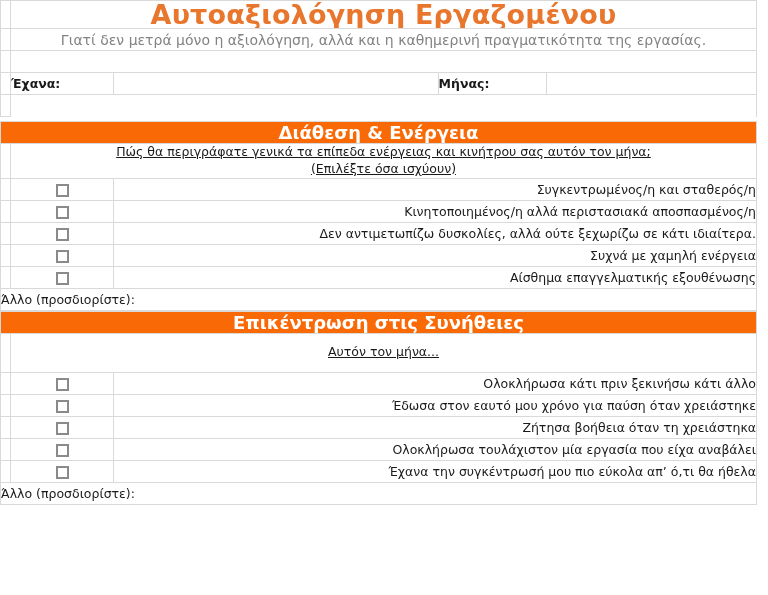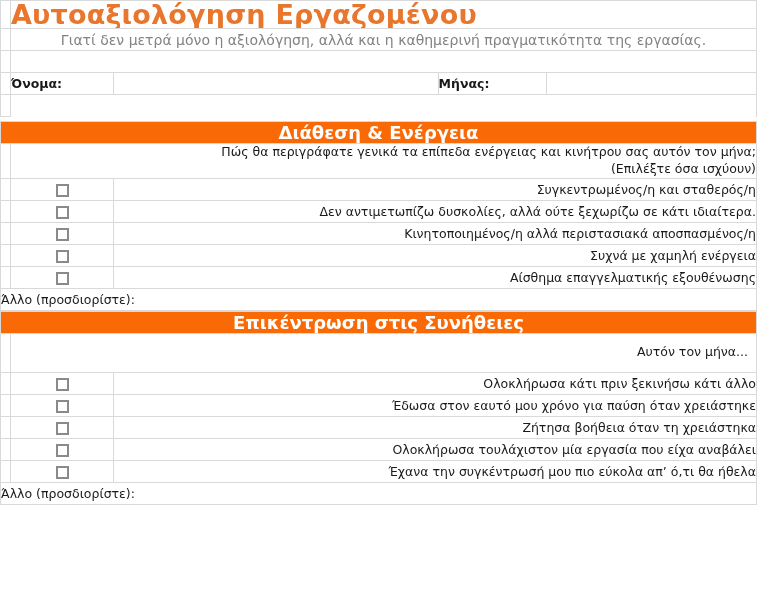--- a/index.html
+++ b/index.html
@@ -40,21 +40,21 @@
     white-space: nowrap;
   }
   td.edge {
     width: 10px;
     border-left: none;
     border-right: 1px solid #d9d9d9;
   }
   
   .title-cell {
     height: 44px;
-    text-align: left;
+    text-align: center;
     border-bottom: 1px solid #d9d9d9;
   }
   .title-text {
     font-size: 27px;
     font-weight: bold;
     color: #e8762c;
     letter-spacing: 0.2px;
     line-height: 1;
   }
   
@@ -92,27 +92,28 @@
     border-top: 1px solid #f96a06;
     border-bottom: 1px solid #f96a06;
   }
   .section-text {
     color: #ffffff;
     font-weight: bold;
     font-size: 18px;
   }
   
   .prompt-cell {
-    text-align: right;
+    text-align: center;
     color: #838383;
     font-size: 12.5px;
     padding: 2px 0 3px 0;
     height: auto;
     white-space: normal;
     line-height: 1.35;
+    text-decoration: underline;
   }
   .prompt-cell.one-line {
     height: 22px;
     padding: 8px;
   }
   
   .cb-cell {
     text-align: center;
   }
   .checkbox {
@@ -167,21 +168,21 @@
       <td class="subtitle-cell" colspan="4">
         <span class="subtitle-text">Γιατί δεν μετρά μόνο η αξιολόγηση, αλλά και η καθημερινή πραγματικότητα της εργασίας.</span>
       </td>
     </tr>
     <tr>
       <td class="edge"></td>
       <td class="spacer-cell" colspan="4"></td>
     </tr>
     <tr class="field-row">
       <td class="edge"></td>
-      <td class="field-label">Όνομα:</td>
+      <td class="field-label">Έχανα:</td>
       <td class="field-blank"></td>
       <td class="field-label">Μήνας:</td>
       <td class="field-blank"></td>
     </tr>
     <tr class="thin-row">
       <td class="edge"></td>
       <td colspan="4" style="border-bottom:none;"></td>
     </tr>
   </tbody>
     </table>
@@ -211,28 +212,28 @@
       <td class="cb-cell">
         <span class="checkbox"></span>
       </td>
       <td class="item-text">Συγκεντρωμένος/η και σταθερός/η</td>
     </tr>
     <tr>
       <td class="edge"></td>
       <td class="cb-cell">
         <span class="checkbox"></span>
       </td>
+      <td class="item-text">Κινητοποιημένος/η αλλά περιστασιακά αποσπασμένος/η</td>
+    </tr>
+    <tr>
+      <td class="edge"></td>
+      <td class="cb-cell">
+        <span class="checkbox"></span>
+      </td>
       <td class="item-text">Δεν αντιμετωπίζω δυσκολίες, αλλά ούτε ξεχωρίζω σε κάτι ιδιαίτερα.</td>
-    </tr>
-    <tr>
-      <td class="edge"></td>
-      <td class="cb-cell">
-        <span class="checkbox"></span>
-      </td>
-      <td class="item-text">Κινητοποιημένος/η αλλά περιστασιακά αποσπασμένος/η</td>
     </tr>
     <tr>
       <td class="edge"></td>
       <td class="cb-cell">
         <span class="checkbox"></span>
       </td>
       <td class="item-text">Συχνά με χαμηλή ενέργεια</td>
     </tr>
     <tr>
       <td class="edge"></td>

